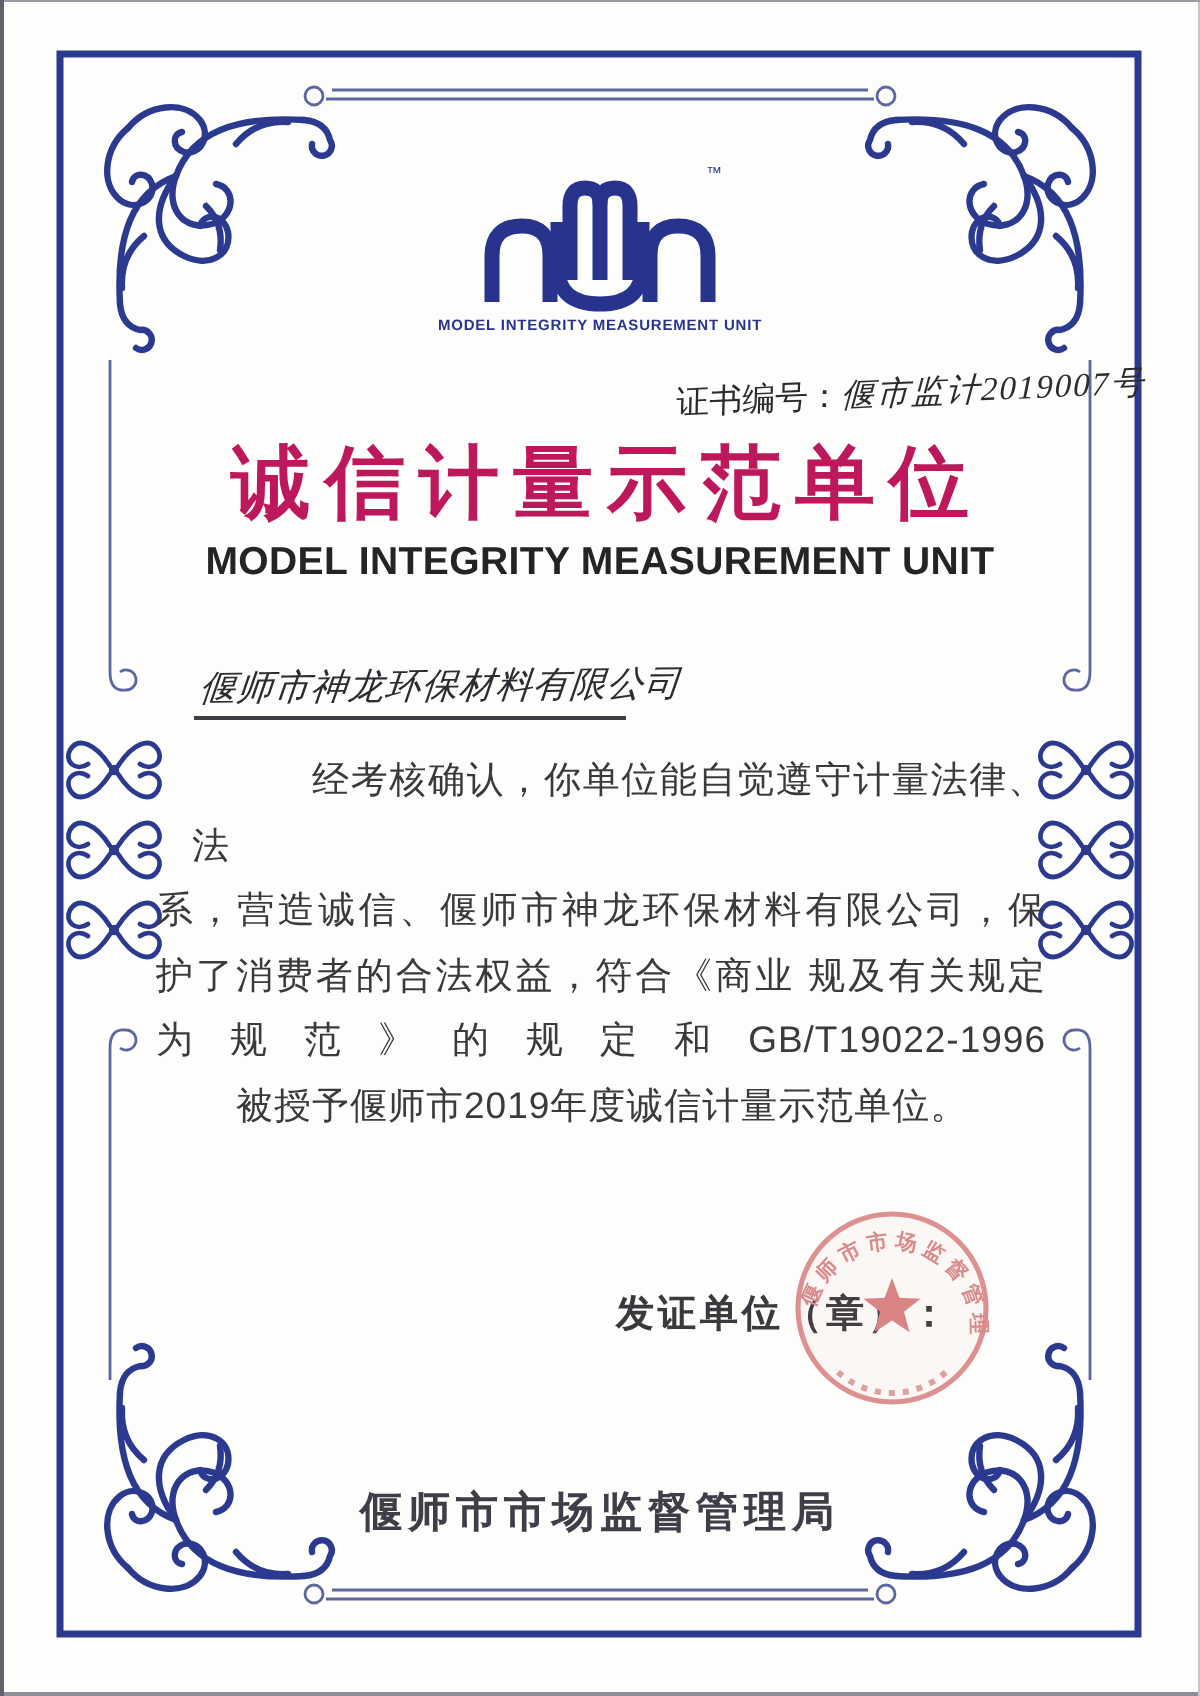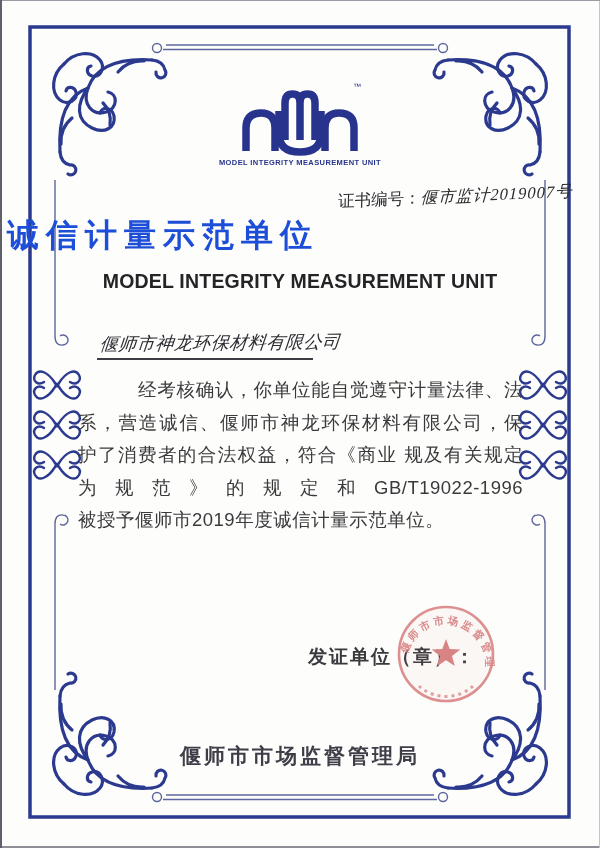--- a/index.html
+++ b/index.html
@@ -20,44 +20,44 @@
   .tm{left:353px;top:82px;font-size:8px;color:#27338c;}
   
   .cert-no{
     left:338px;top:186px;width:220px;color:#2b2b30;
     font-family:"Liberation Serif",serif;font-size:16.5px;
     transform:rotate(-2.5deg) skewX(-4deg);white-space:nowrap;
   }
   .cert-no .hand{font-style:italic;letter-spacing:1px;}
   
   .title-cn{
-    left:0;top:214px;width:100%;color:#1d4ed8;
+    left:0;top:214px;width:100%;text-align:center;color:#be185d;
     font-family:"Liberation Serif",serif;font-weight:700;
-    font-size:32px;letter-spacing:7px;text-indent:7px;white-space:nowrap;
+    font-size:40px;letter-spacing:7px;text-indent:7px;white-space:nowrap;
   }
   .title-en{
     left:0;top:270px;width:100%;text-align:center;color:#242426;
     font-weight:800;font-size:19.5px;letter-spacing:.2px;white-space:nowrap;
   }
   
   .company{
     left:100px;top:331px;width:215px;color:#2c2c33;
     font-family:"Liberation Serif",serif;font-style:italic;
     font-size:18px;letter-spacing:.5px;white-space:nowrap;
     transform:skewX(-6deg) rotate(-.6deg);
   }
   .company-line{left:97px;top:358px;width:216px;height:2px;background:#3c3c42;}
   
   .body-par{
     left:78px;top:374px;width:445px;color:#3a3a3c;
     font-size:18.5px;line-height:32.5px;font-weight:500;letter-spacing:.5px;
   }
   .body-par .ln{text-align:justify;text-align-last:justify;}
-  .body-par .ln.first{text-indent:60px;}
-  .body-par .ln.last{text-align:left;text-align-last:left;}
+  .body-par .ln.first{text-indent:60px;margin-left:18px;}
+  .body-par .ln.last{text-align:left;text-align-last:left;margin-left:40px;}
   
   .issuer{left:308px;top:644px;font-size:19px;color:#3a3a3e;font-weight:600;letter-spacing:2px;white-space:nowrap;}
   .seal{left:393px;top:602px;}
   
   .agency{
     left:0;top:742px;width:100%;text-align:center;color:#3e3e48;
     font-size:21px;font-weight:700;letter-spacing:3px;
   }
 </style>
 </head>

